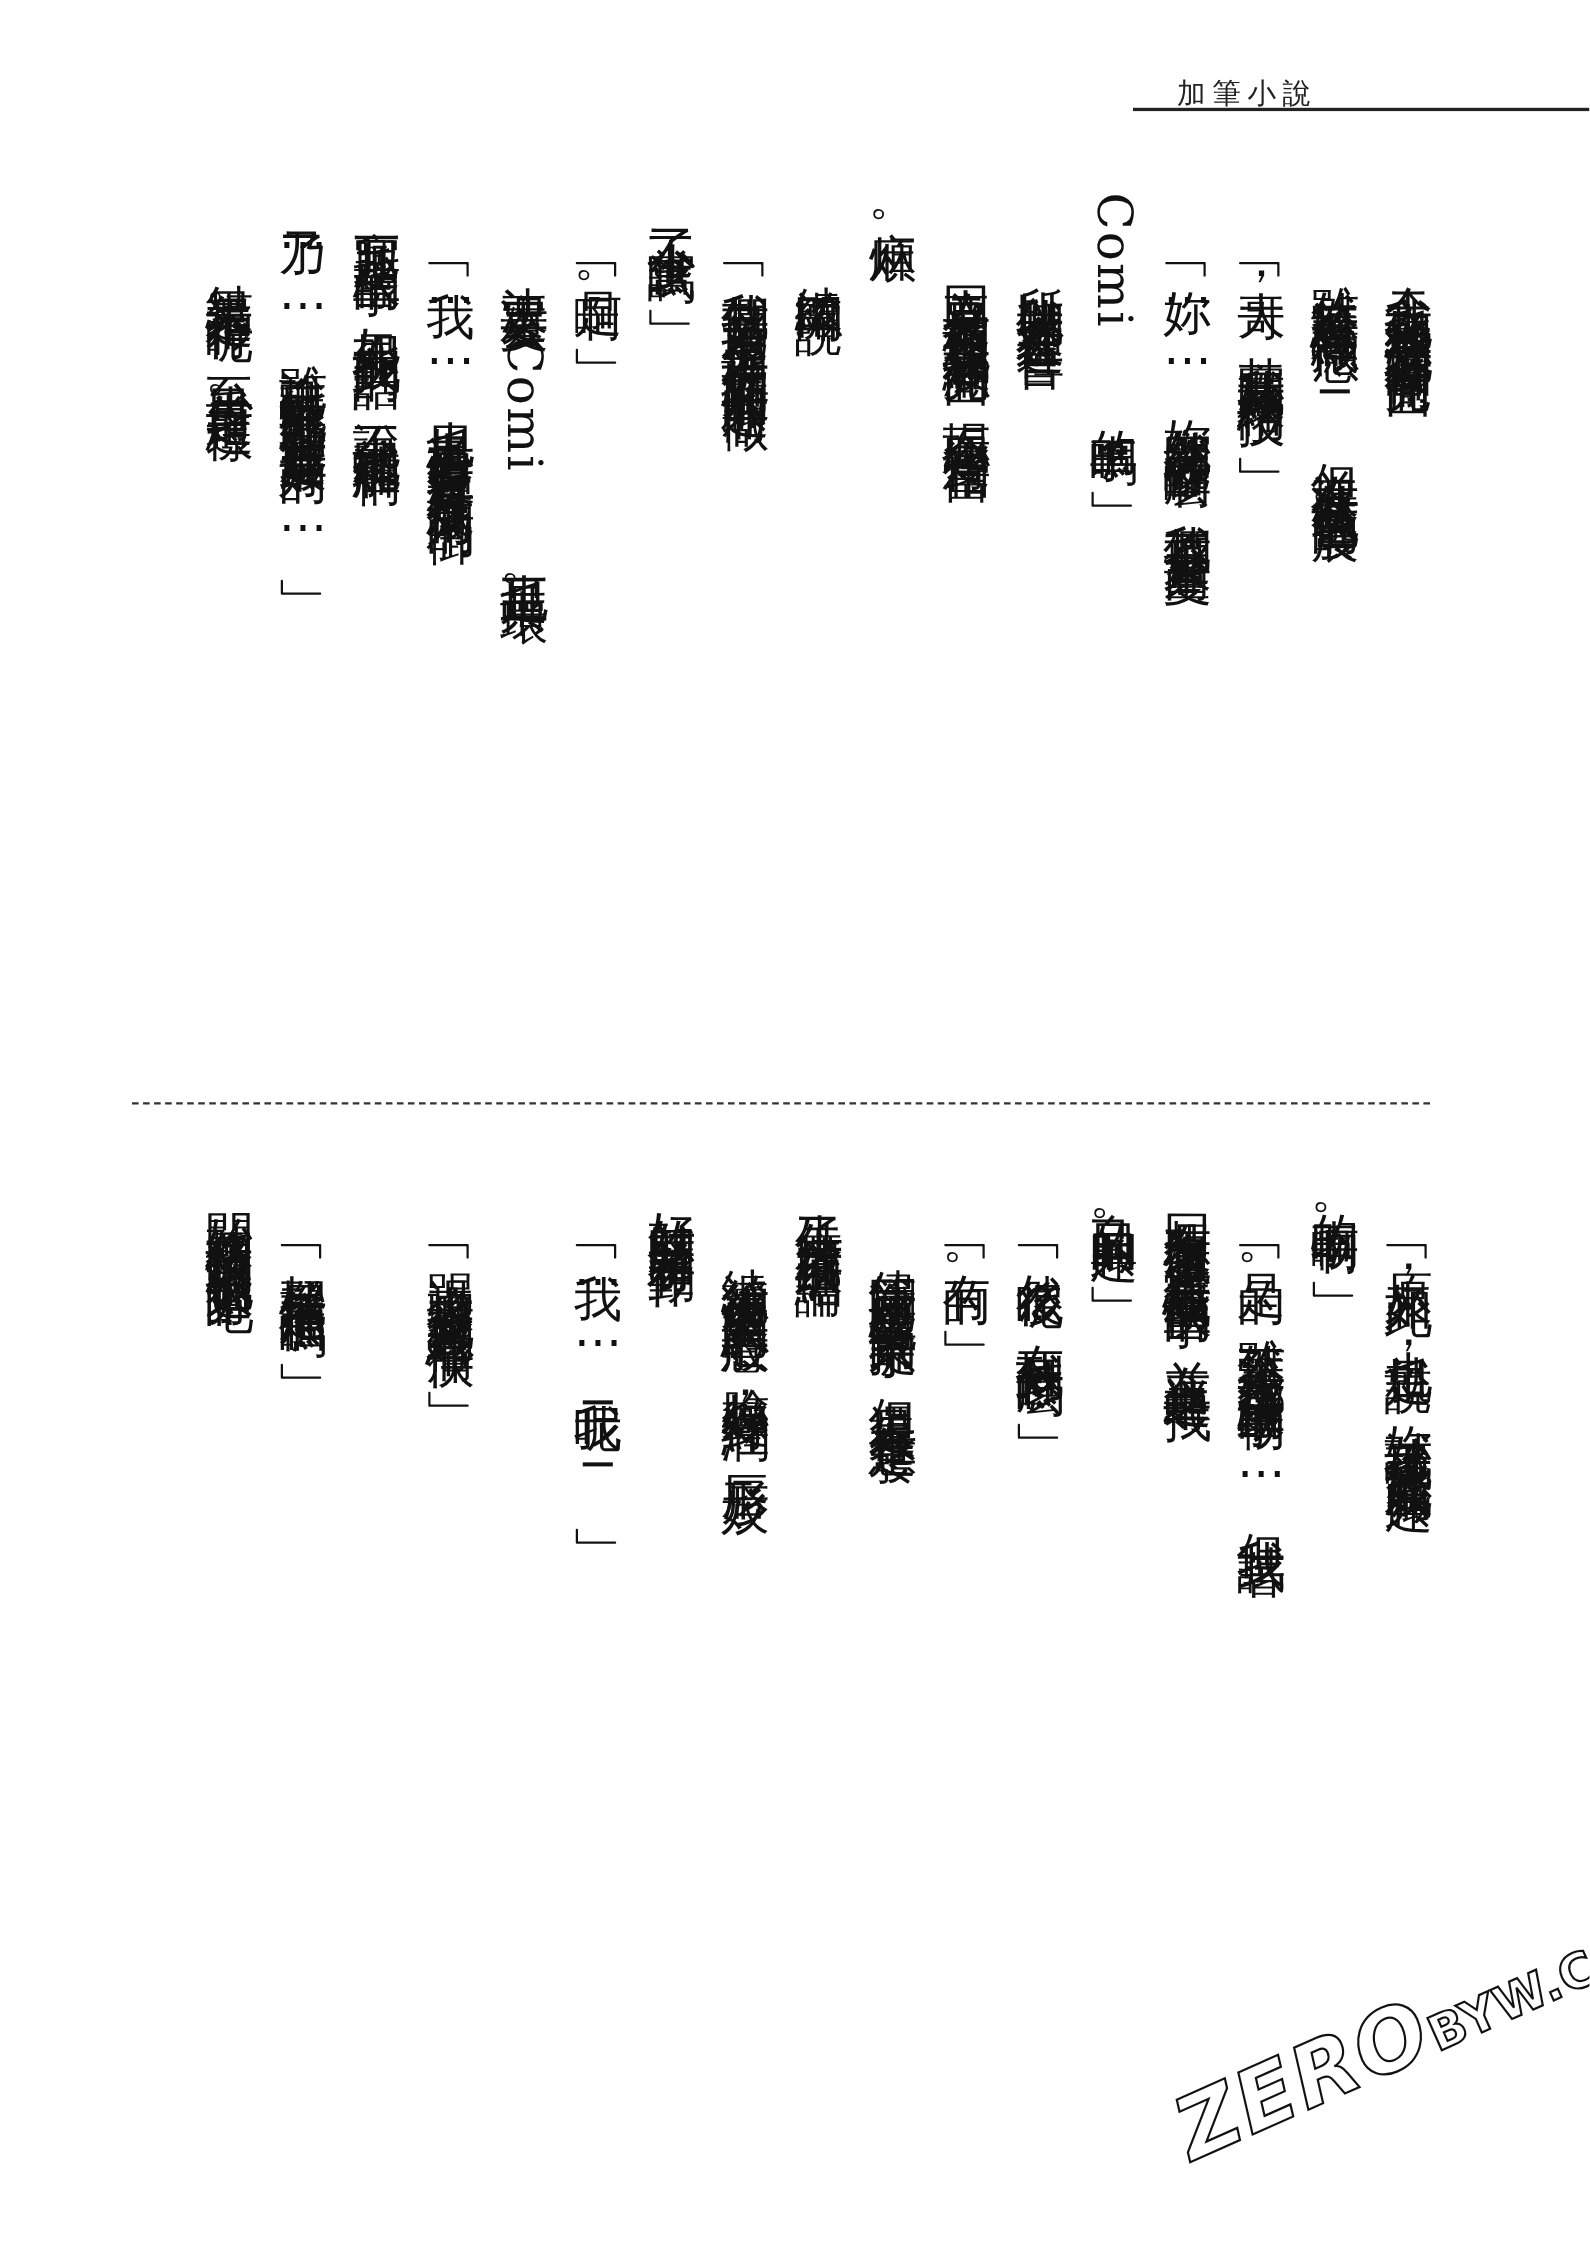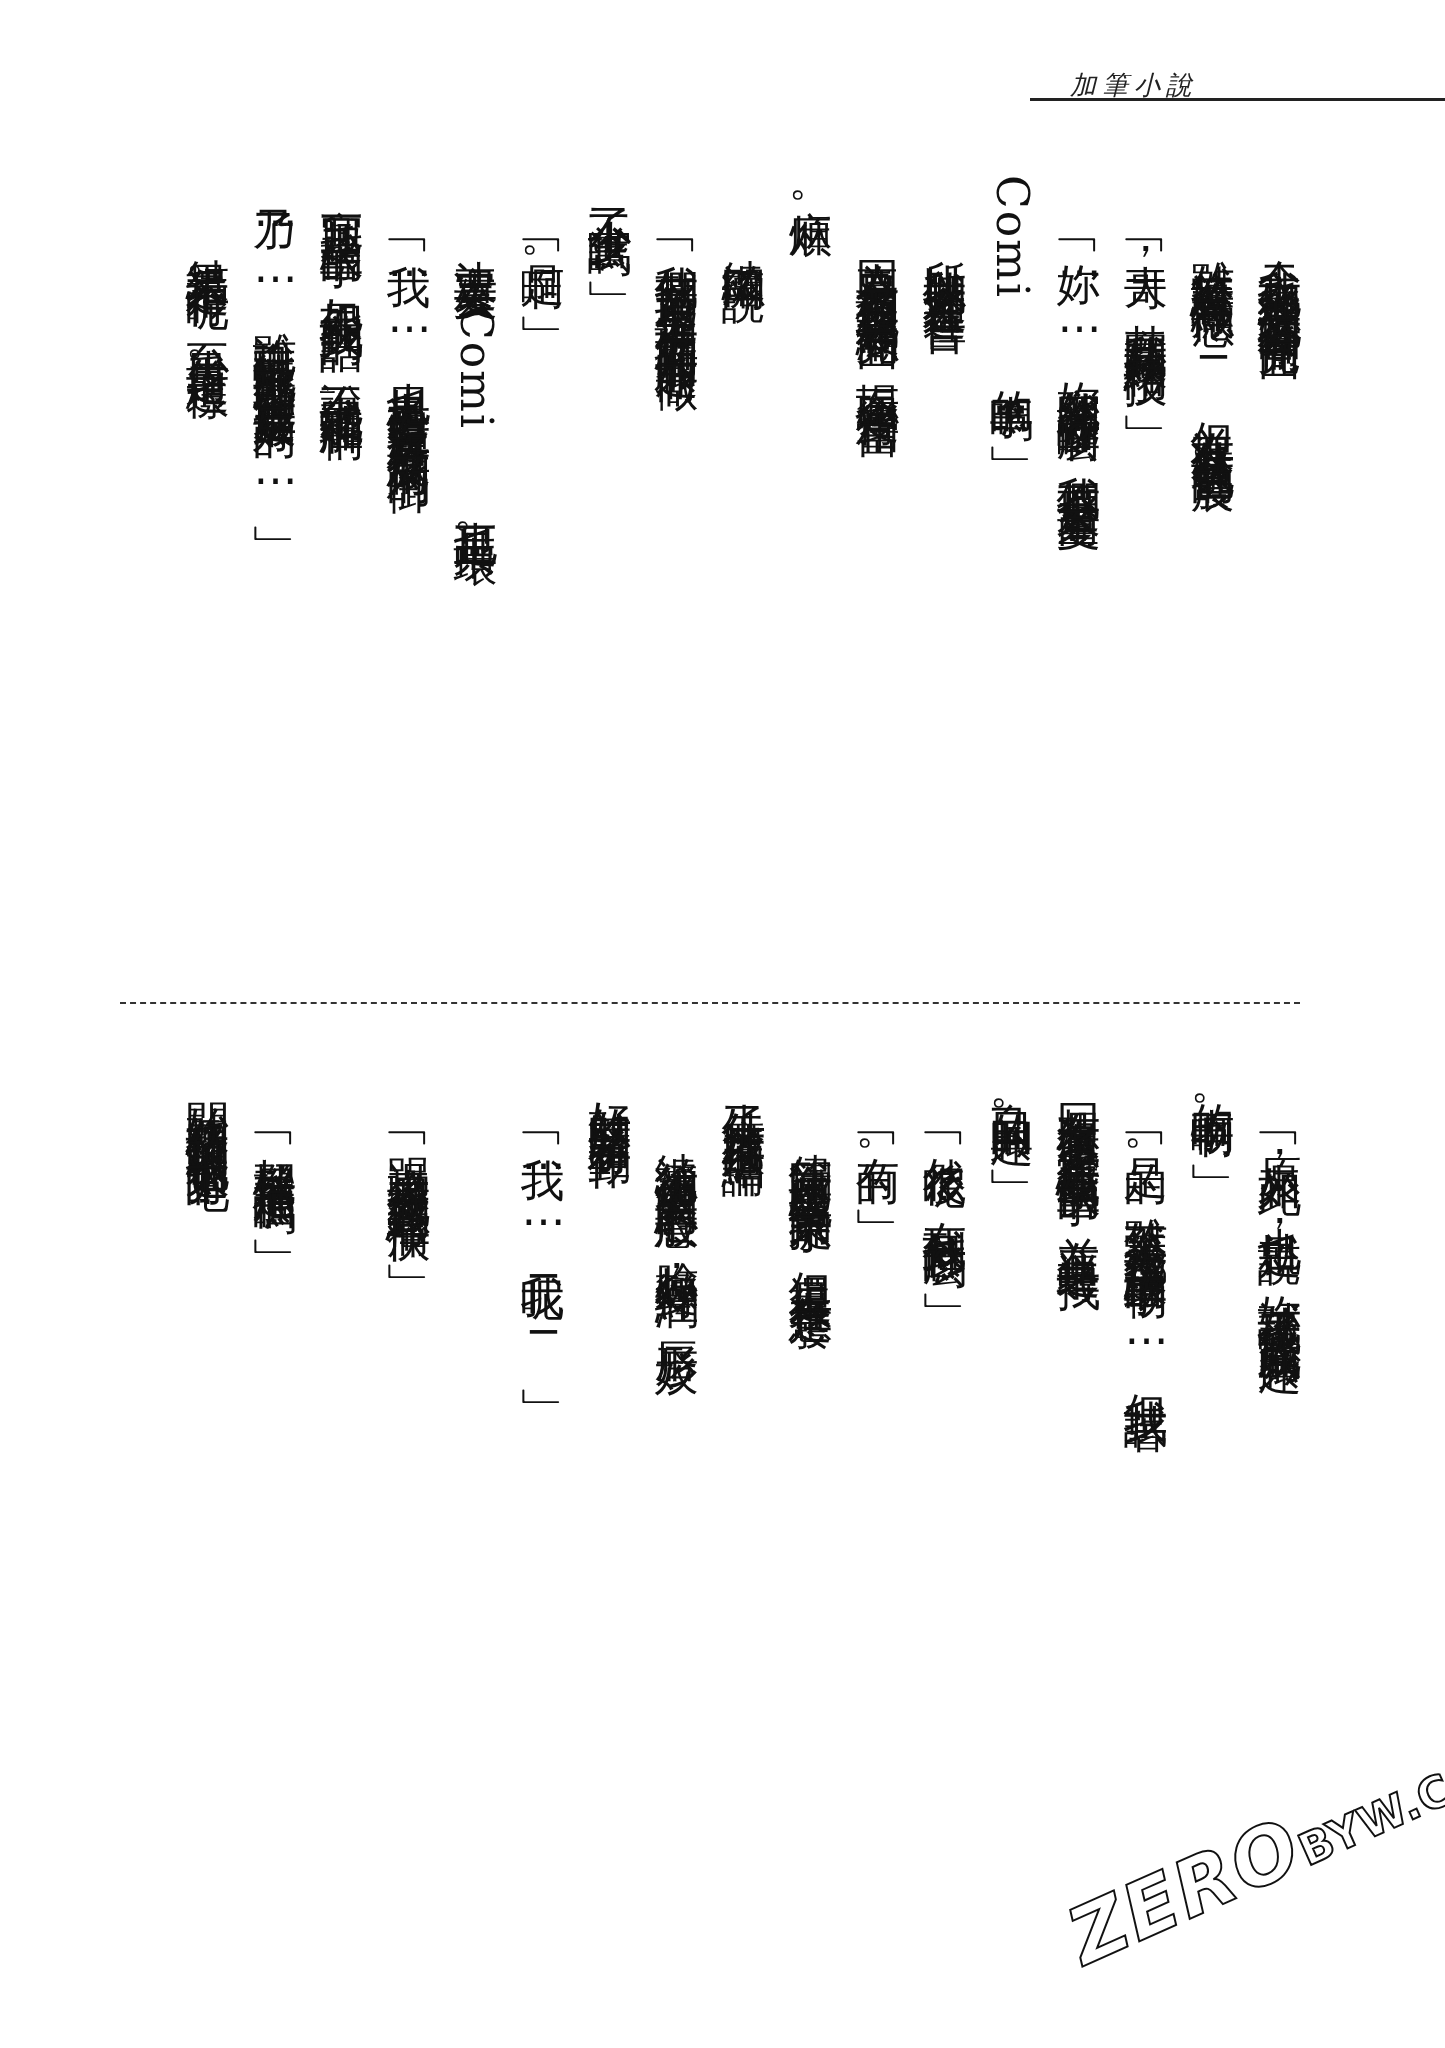--- a/index.html
+++ b/index.html
@@ -1,18 +1,18 @@
 <!DOCTYPE html>
 <html><head>
 <meta charset="utf-8">
 <style>
   html, body { margin: 0; padding: 0; background: #ffffff; }
   body { width: 1445px; height: 2048px; position: relative; overflow: hidden;
          font-family: "DejaVu Serif", "Liberation Serif", serif; color: #111; }
-  .header { position: absolute; left: 1010px; top: 60px; width: 435px; height: 45px; font-style: italic; }
+  .header { position: absolute; left: 1010px; top: 60px; width: 435px; height: 45px; }
   .header-title { position: absolute; left: 60px; top: 8px; font-size: 26px; letter-spacing: 6px;
                   font-family: "DejaVu Sans", "Liberation Sans", sans-serif; color: #222; }
   .header-rule { position: absolute; left: 20px; top: 38px; width: 415px; height: 3px; background: #222; }
   .block { position: absolute; left: 130px; width: 1170px; }
   .block-upper { top: 175px; height: 800px; }
   .block-lower { top: 1068px; height: 880px; }
   .col { position: absolute; top: 0; writing-mode: vertical-rl; text-orientation: upright;
          font-size: 44px; line-height: 60px; letter-spacing: 5px; white-space: nowrap;
          font-family: "DejaVu Sans", "Liberation Sans", sans-serif; color: #111; }
   .col.indent { padding-top: 50px; }

